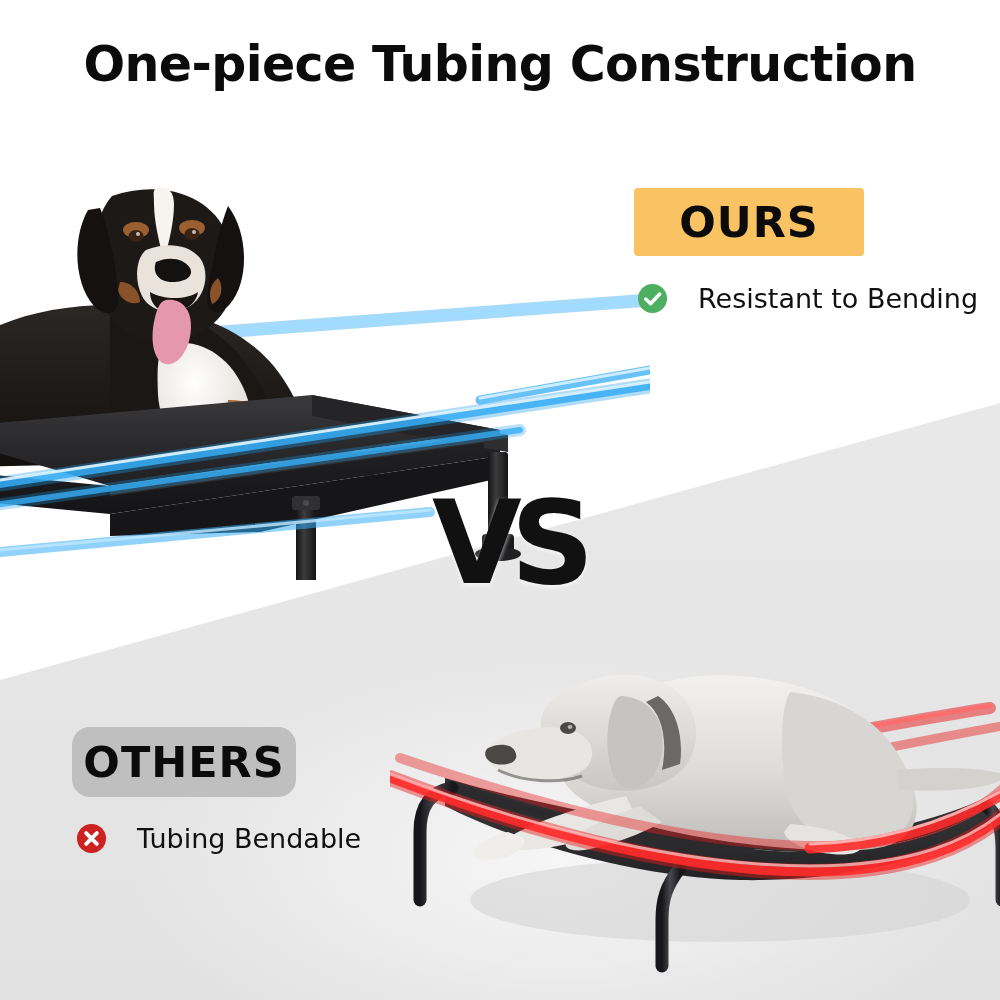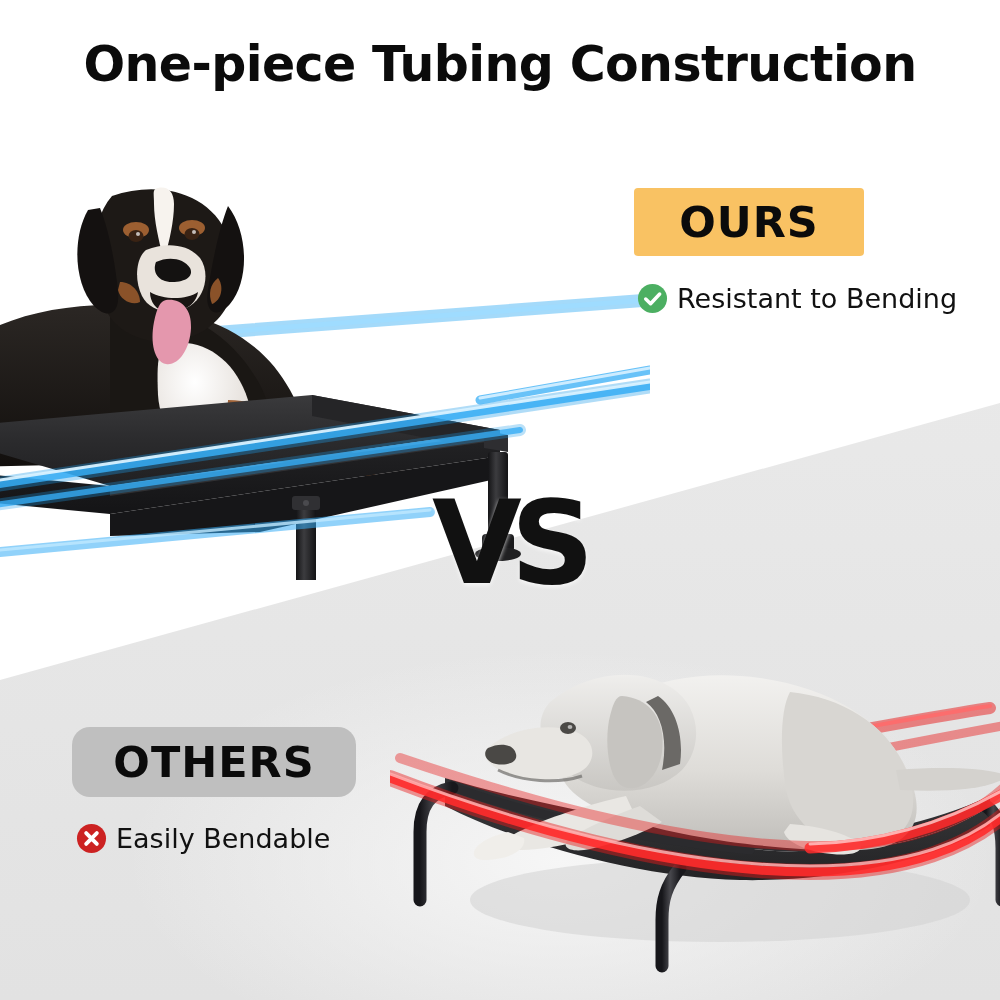--- a/index.html
+++ b/index.html
@@ -48,29 +48,29 @@
     font-family:"DejaVu Sans", sans-serif;
     font-weight:bold;
     color:#0b0b0b;
   }
   .badge-ours {
     left:634px; top:188px; width:230px; height:68px;
     background:#f9c263; border-radius:4px;
     font-size:43px; letter-spacing:1px;
   }
   .badge-others {
-    left:72px; top:727px; width:284px; height:70px;
+    left:72px; top:727px; width:224px; height:70px;
     background:#bfbfbf; border-radius:18px;
     font-size:43px; letter-spacing:1px;
   }
 
   
   .feature {
     position:absolute;
-    display:flex; align-items:flex-end; gap:9px;
+    display:flex; align-items:flex-end; gap:30px;
     font-family:"DejaVu Sans", sans-serif;
     font-weight:normal;
     font-size:27px;
     color:#111111;
     white-space:nowrap;
   }
   .feature-ours   { left:637px; top:283px; }
   .feature-others { left:76px;  top:823px; }
 
   .icon-badge { width:31px; height:31px; flex:0 0 31px; display:block; }
@@ -360,16 +360,16 @@
 
   <div class="badge badge-others">
     <span>OTHERS</span>
   </div>
 
   <div class="feature feature-others">
     <svg class="icon-badge" viewBox="0 0 32 32">
       <circle cx="16" cy="16" r="15" fill="#cc2222"></circle>
       <path d="M10.5 10.5 L21.5 21.5 M21.5 10.5 L10.5 21.5" stroke="#ffffff" stroke-width="4" fill="none" stroke-linecap="round"></path>
     </svg>
-    <span>Easily Bendable</span>
+    <span>Tubing Bendable</span>
   </div>
 
 </div>
 
 </body></html>

